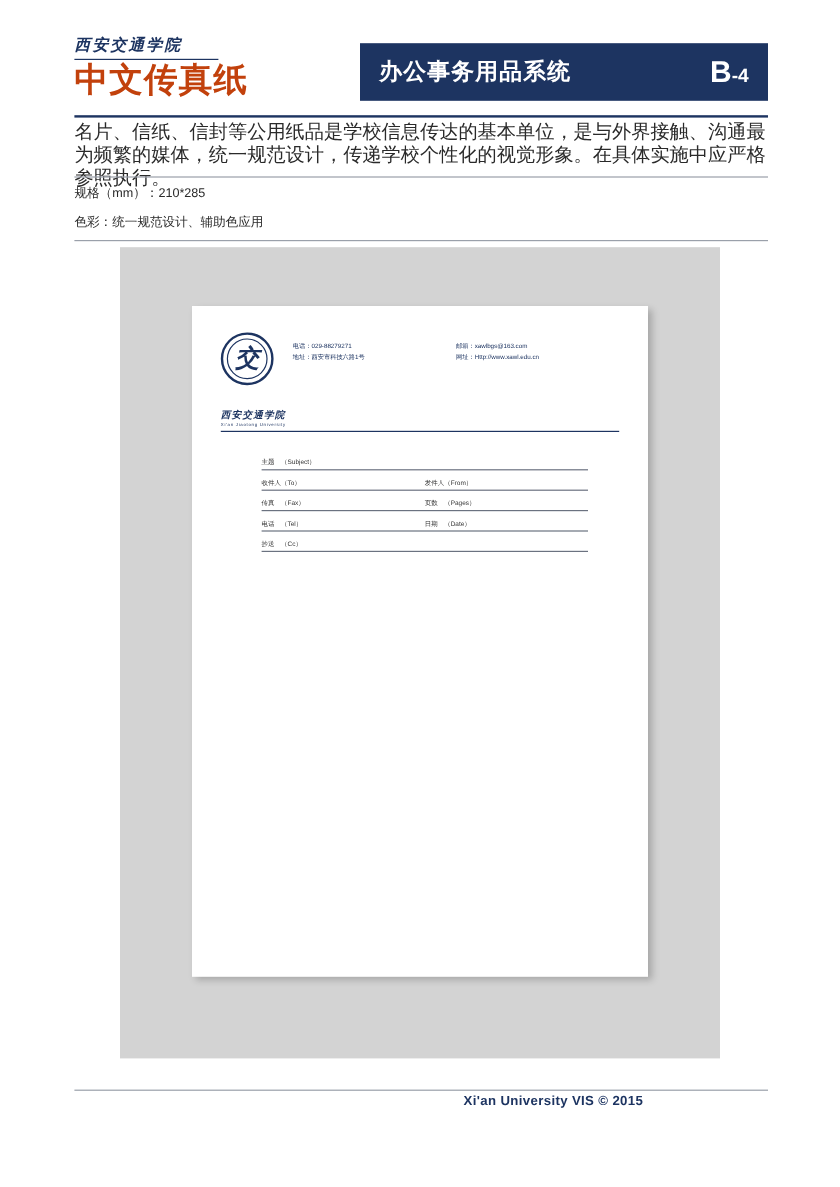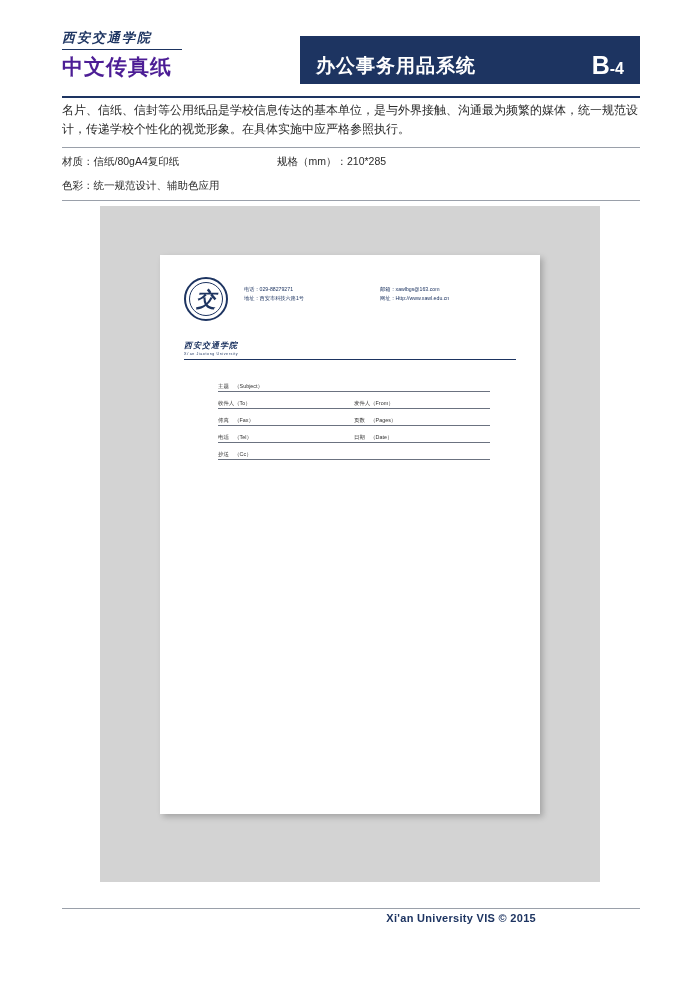--- a/index.html
+++ b/index.html
@@ -46,38 +46,38 @@
     color: #1d3461;
     line-height: 16px;
   }
   .logo-rule {
     width: 120px;
     height: 1px;
     background: #1d3461;
     margin: 3px 0 4px 0;
   }
   .header-title {
-    font-size: 21px;
+    font-size: 28px;
     font-weight: bold;
     letter-spacing: 1px;
-    color: #4c1d95;
+    color: #c2410c;
     line-height: 26px;
   }
   .header-bar {
     position: absolute;
     right: 0;
     top: 6px;
     width: 340px;
     height: 48px;
     background: #1d3461;
     color: #ffffff;
     display: flex;
-    align-items: flex-start;
+    align-items: center;
     justify-content: space-between;
-    padding: 17px 16px;
+    padding: 4px 16px;
     box-sizing: border-box;
   }
   .header-bar-title {
     font-size: 19px;
     font-weight: bold;
     letter-spacing: 1px;
   }
   .header-bar-code {
     font-size: 13px;
     font-weight: bold;
@@ -101,21 +101,21 @@
     height: 2px;
     background: #1d3461;
   }
 
   
   .desc {
     position: absolute;
     left: 62px;
     top: 101px;
     width: 578px;
-    font-size: 12px;
+    font-size: 16px;
     line-height: 19px;
     color: #2a2a2a;
   }
 
   
   .spec {
     position: absolute;
     left: 62px;
     top: 147px;
     width: 578px;
@@ -298,21 +298,20 @@
       </span>
     </div>
     <div class="header-underline"></div>
   </div>
 
   <div class="desc">名片、信纸、信封等公用纸品是学校信息传达的基本单位，是与外界接触、沟通最为频繁的媒体，统一规范设计，传递学校个性化的视觉形象。在具体实施中应严格参照执行。</div>
 
   <div class="spec">
     <div class="spec-rule"></div>
     <div class="spec-row">
-      <div class="spec-col-a">材质：信纸/80gA4复印纸</div>
       <div class="spec-col-b">规格（mm）：210*285</div>
     </div>
     <div class="spec-row">
       <div class="spec-col-a">色彩：统一规范设计、辅助色应用</div>
     </div>
     <div class="spec-rule" style="margin-top:4px;"></div>
   </div>
 
   <div class="showcase">
     <div class="sheet">

